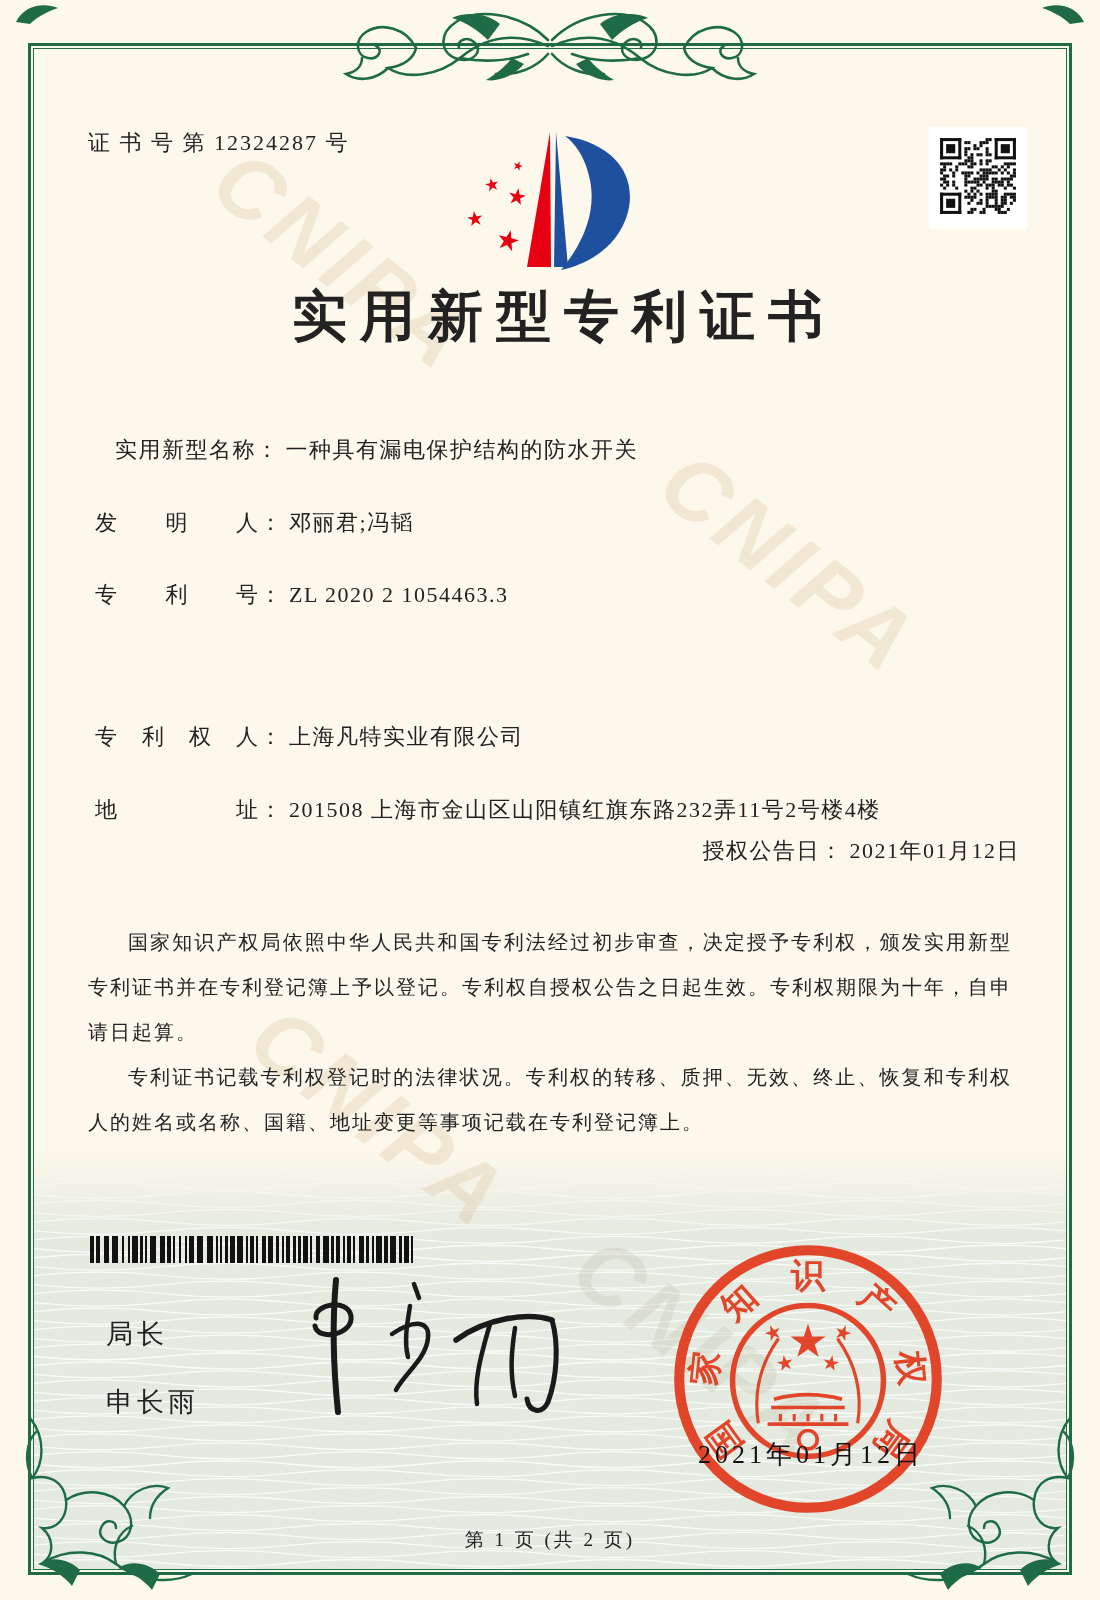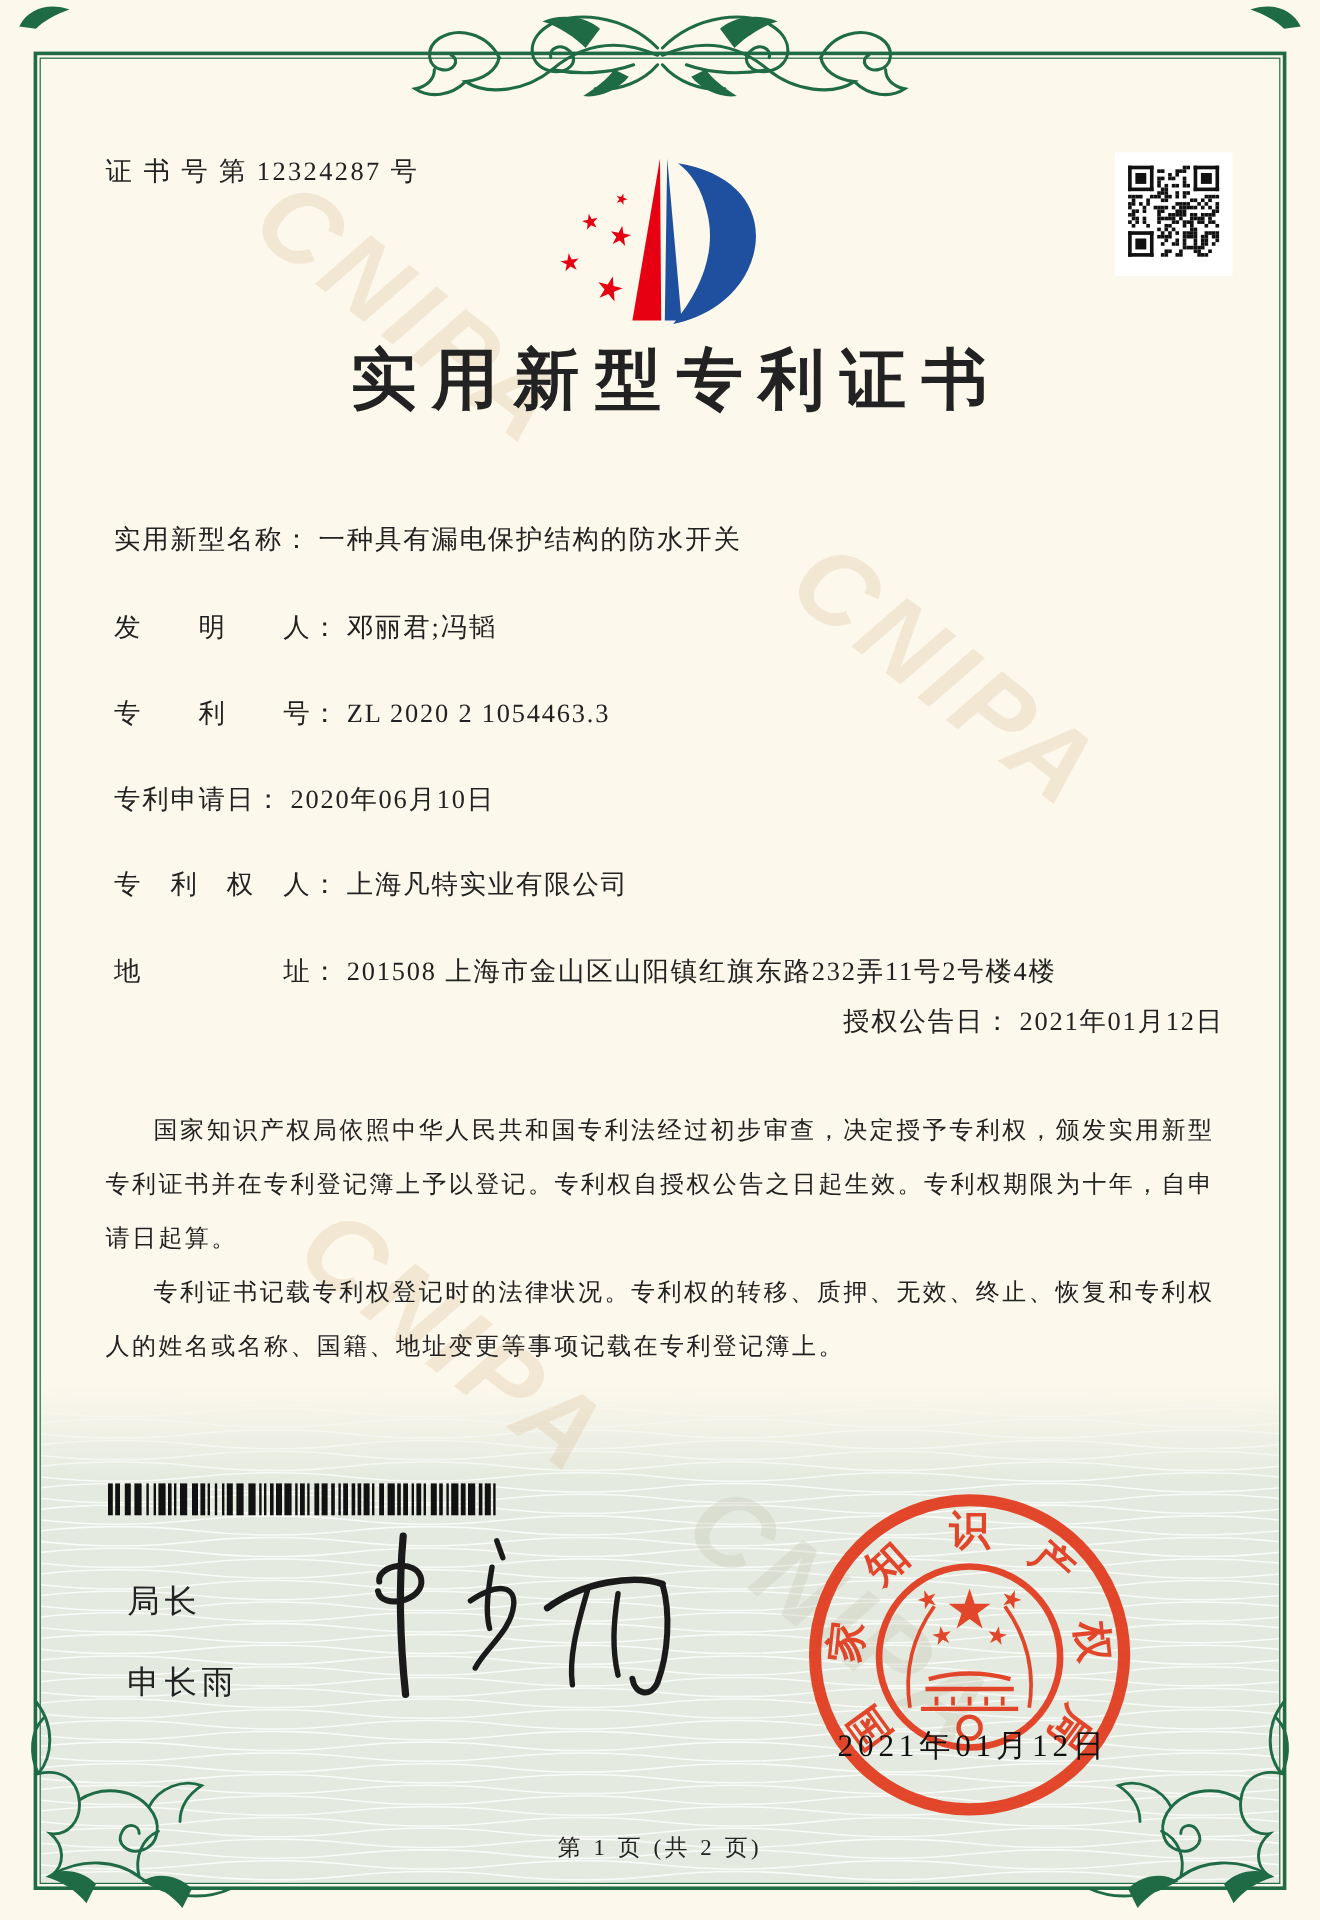--- a/index.html
+++ b/index.html
@@ -382,31 +382,28 @@
         <rect x="60" y="104" width="4" height="4" fill="#111"></rect>
         <rect x="64" y="104" width="4" height="4" fill="#111"></rect>
         <rect x="84" y="104" width="4" height="4" fill="#111"></rect>
         <rect x="88" y="104" width="4" height="4" fill="#111"></rect>
         <rect x="92" y="104" width="4" height="4" fill="#111"></rect>
       </svg>
   </div>
 
   <div class="title">实用新型专利证书</div>
 
-  <div class="row" style="top:435px;">
+  <div class="row" style="top:435px;margin-left:20px;">
     <span class="lab">实用新型名称：</span><span class="val">一种具有漏电保护结构的防水开关</span>
   </div>
   <div class="row" style="top:508px;">
     <span class="lab">发　　明　　人：</span><span class="val">邓丽君;冯韬</span>
   </div>
   <div class="row" style="top:580px;">
     <span class="lab">专　　利　　号：</span><span class="val">ZL 2020 2 1054463.3</span>
-  </div>
-  <div class="row" style="top:651px;">
-    <span class="lab">专利申请日：</span><span class="val">2020年06月10日</span>
   </div>
   <div class="row" style="top:722px;">
     <span class="lab">专　利　权　人：</span><span class="val">上海凡特实业有限公司</span>
   </div>
   <div class="row" style="top:795px;">
     <span class="lab">地　　　　　址：</span><span class="val">201508 上海市金山区山阳镇红旗东路232弄11号2号楼4楼</span>
   </div>
   <div class="row" style="top:836px;text-align:right;">
     <span class="lab">授权公告日：</span><span class="val">2021年01月12日</span>
   </div>

